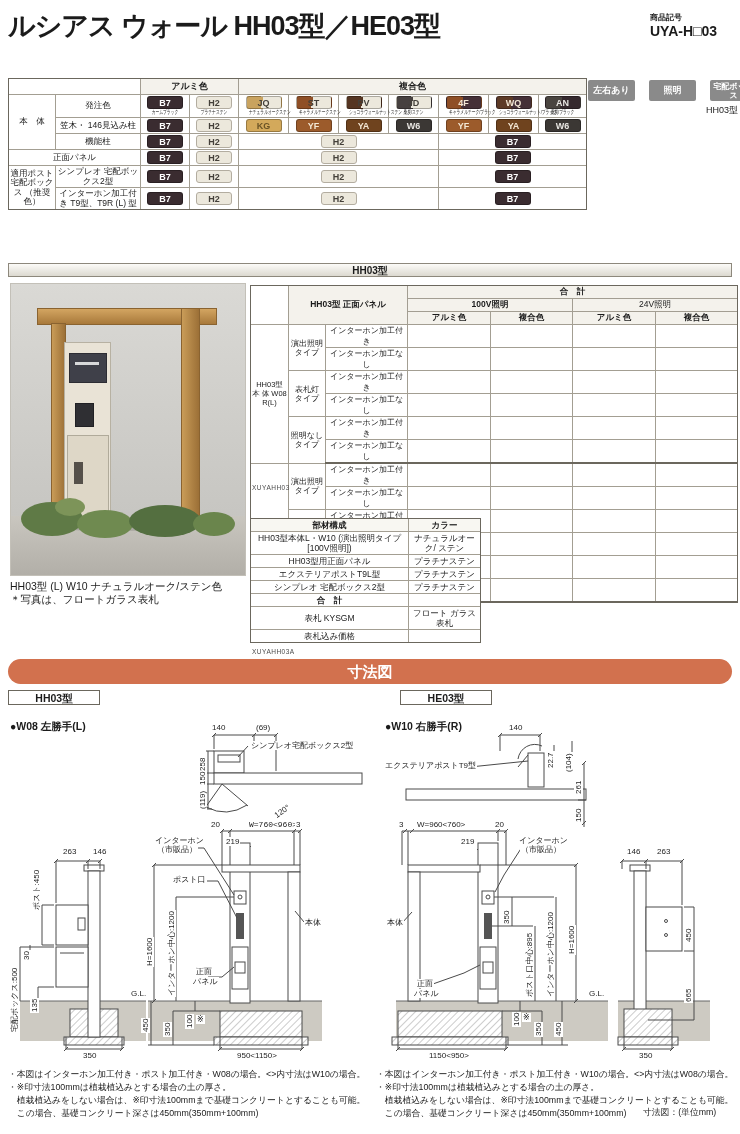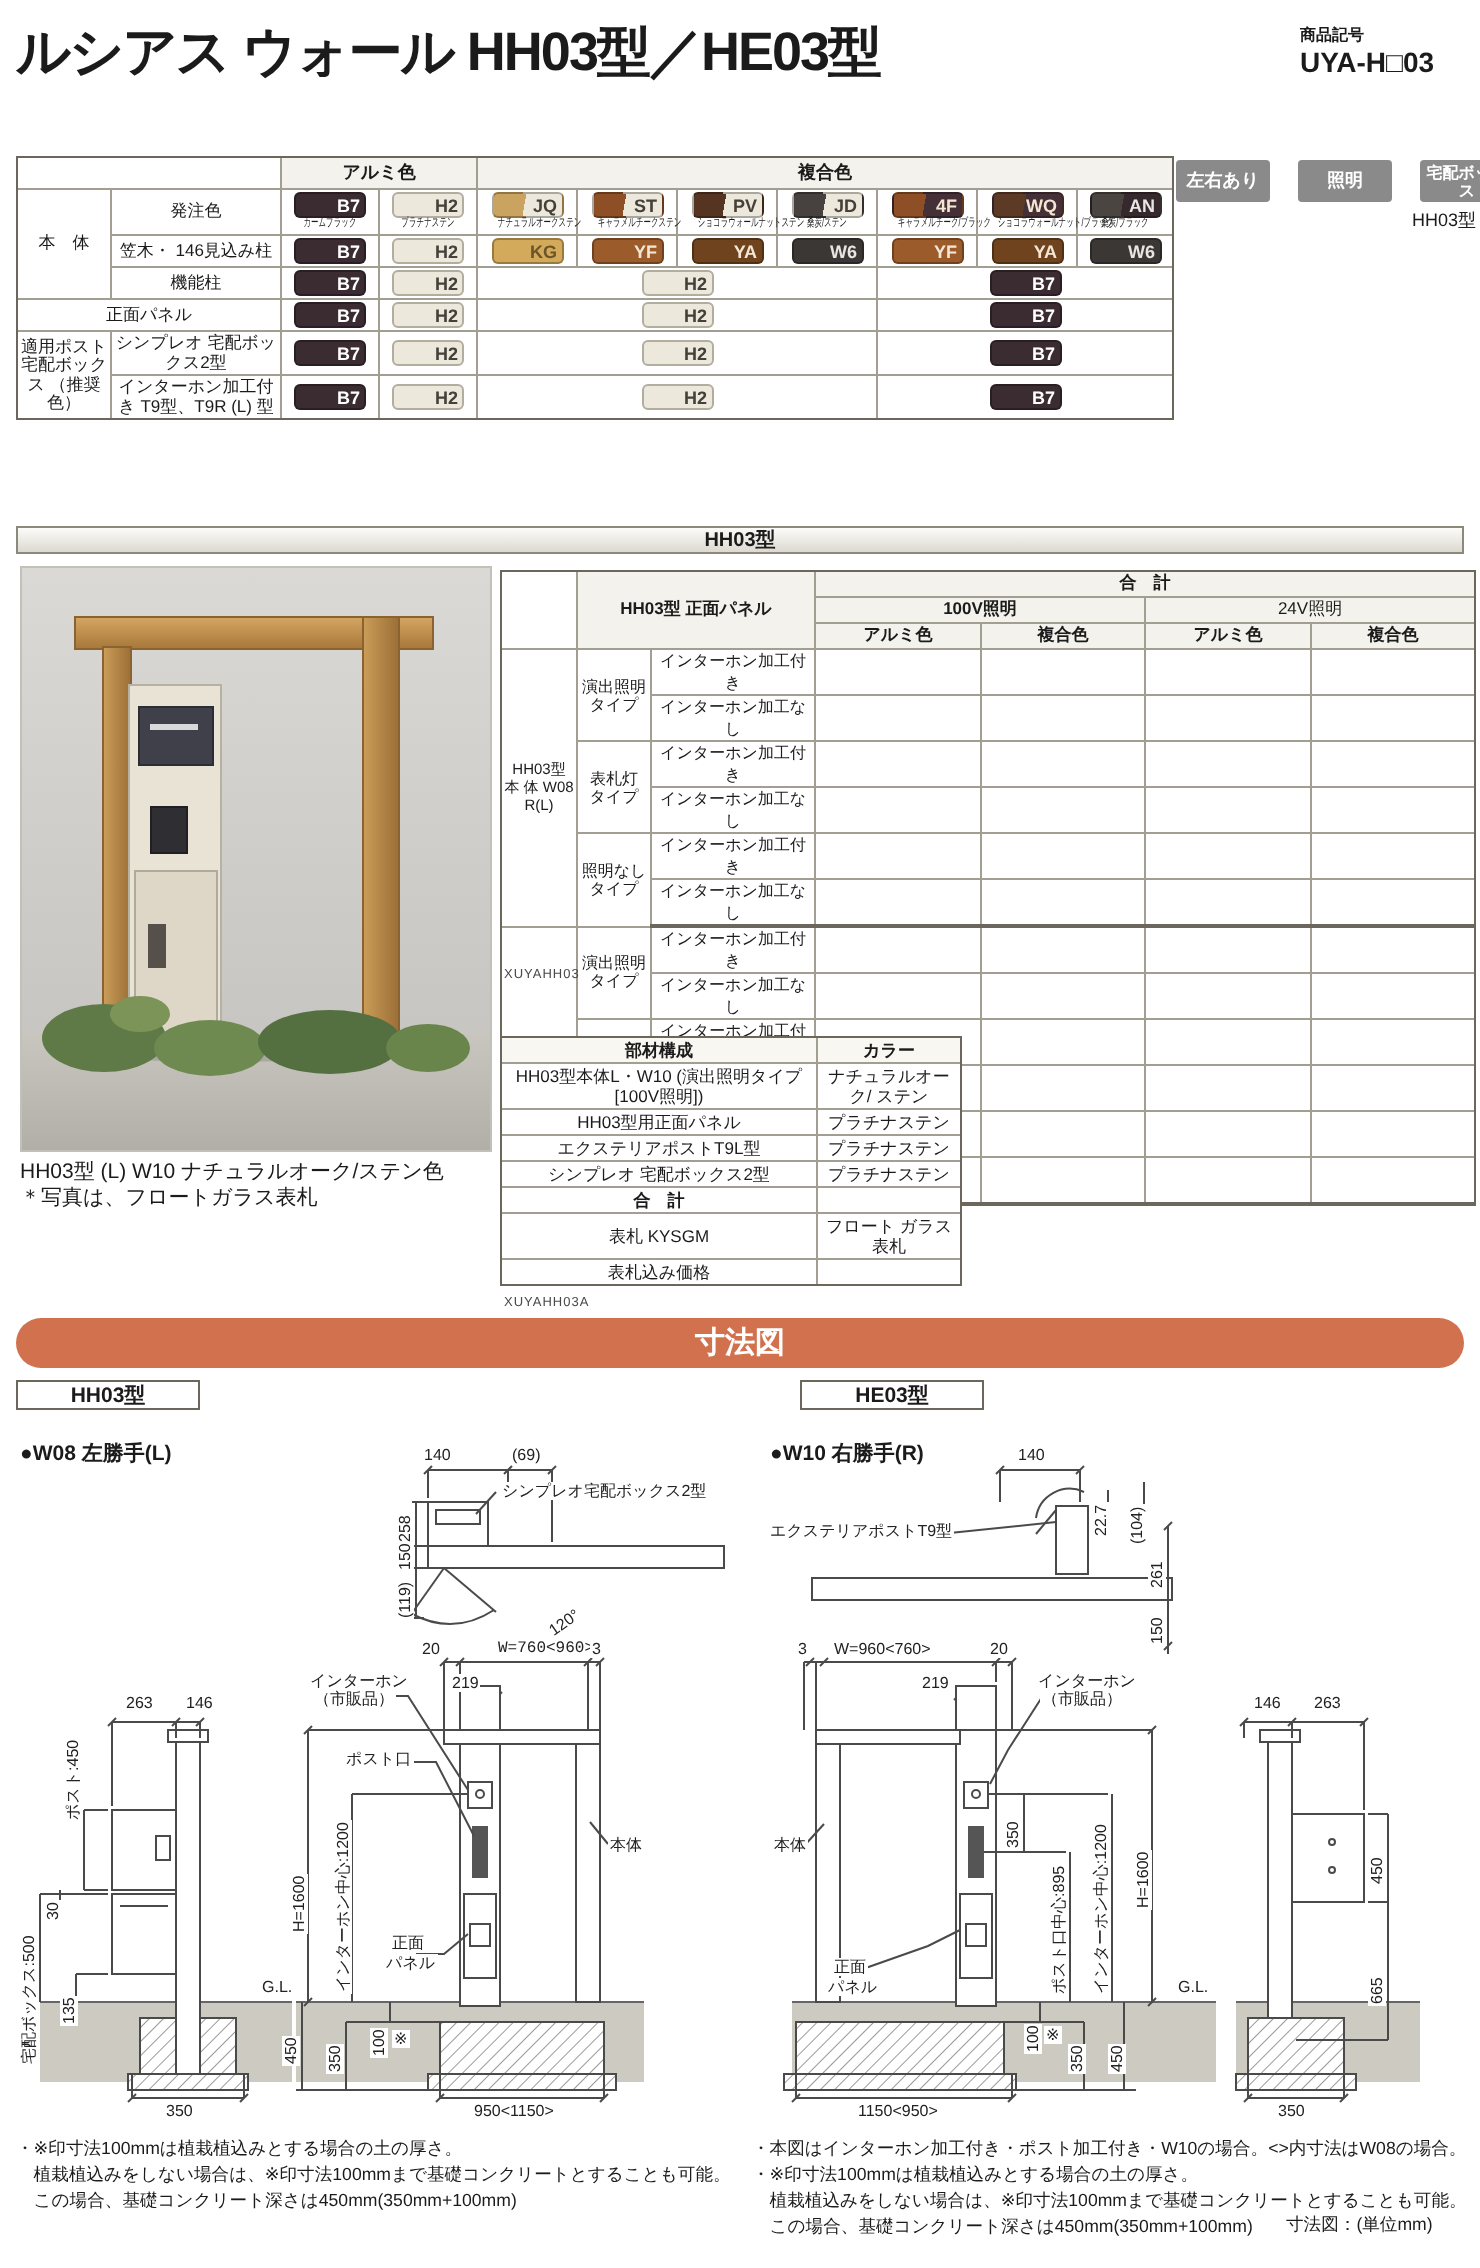--- a/index.html
+++ b/index.html
@@ -13,21 +13,21 @@
   .codebox .lbl{font-size:8px;font-weight:bold}
   .codebox .cd{font-size:14px;font-weight:bold;letter-spacing:0}
 
   
   table{border-collapse:collapse}
   .ct{left:8px;top:78px;width:578px;table-layout:fixed}
   .ct td{border:1px solid #a39e92;text-align:center;font-size:9px;padding:1px;vertical-align:middle;background:#fff}
   .ct tr.hd td{background:#f4f2ec;font-weight:bold;height:13px}
   .ct .rowlab{font-size:8.5px;line-height:9.5px}
   .chip{display:inline-block;min-width:36px;height:13px;line-height:13px;border-radius:3px;
-        font-size:9px;font-weight:bold;text-align:right;border:1px solid rgba(0,0,0,.28);
+        font-size:9px;font-weight:bold;text-align:center;border:1px solid rgba(0,0,0,.28);
         padding:0 2px;box-sizing:border-box}
   .swlabel{display:block;font-size:6px;line-height:7px;white-space:nowrap;transform:scaleX(.62);transform-origin:50% 0}
 
   
   .badges{left:588px;top:80px;display:flex;gap:14px}
   .badge{width:47px;height:21px;background:#8a8a8a;color:#fff;border-radius:2px;
          display:flex;align-items:center;justify-content:center;text-align:center;
          font-size:9px;font-weight:bold;line-height:9px}
   .badge.small{font-size:8px}
   .badgenote{left:588px;top:104px;width:150px;text-align:right;font-size:9px}
@@ -644,20 +644,21 @@
     <span class="dim" style="left: 182px; top: 322px; transform-origin: 0px 0px; transform: rotate(-90deg);">450</span>
     <span class="dim" style="left: 56px; top: 336px;">1150&lt;950&gt;</span>
     <span class="dim" style="left: 254px; top: 132px;">146</span>
     <span class="dim" style="left: 284px; top: 132px;">263</span>
     <span class="dim" style="left: 312px; top: 228px; transform-origin: 0px 0px; transform: rotate(-90deg);">450</span>
     <span class="dim" style="left: 312px; top: 288px; transform-origin: 0px 0px; transform: rotate(-90deg);">665</span>
     <span class="dim" style="left: 266px; top: 336px;">350</span>
   </div>
 
 <div class="abs foot" style="left:8px">
+  <div>・本図はインターホン加工付き・ポスト加工付き・W08の場合。&lt;&gt;内寸法はW10の場合。</div>
   <div>・※印寸法100mmは植栽植込みとする場合の土の厚さ。</div>
   <div>　植栽植込みをしない場合は、※印寸法100mmまで基礎コンクリートとすることも可能。</div>
   <div>　この場合、基礎コンクリート深さは450mm(350mm+100mm)</div>
 </div>
 <div class="abs foot" style="left:376px">
   <div>・本図はインターホン加工付き・ポスト加工付き・W10の場合。&lt;&gt;内寸法はW08の場合。</div>
   <div>・※印寸法100mmは植栽植込みとする場合の土の厚さ。</div>
   <div>　植栽植込みをしない場合は、※印寸法100mmまで基礎コンクリートとすることも可能。</div>
   <div>　この場合、基礎コンクリート深さは450mm(350mm+100mm)</div>
 </div>

